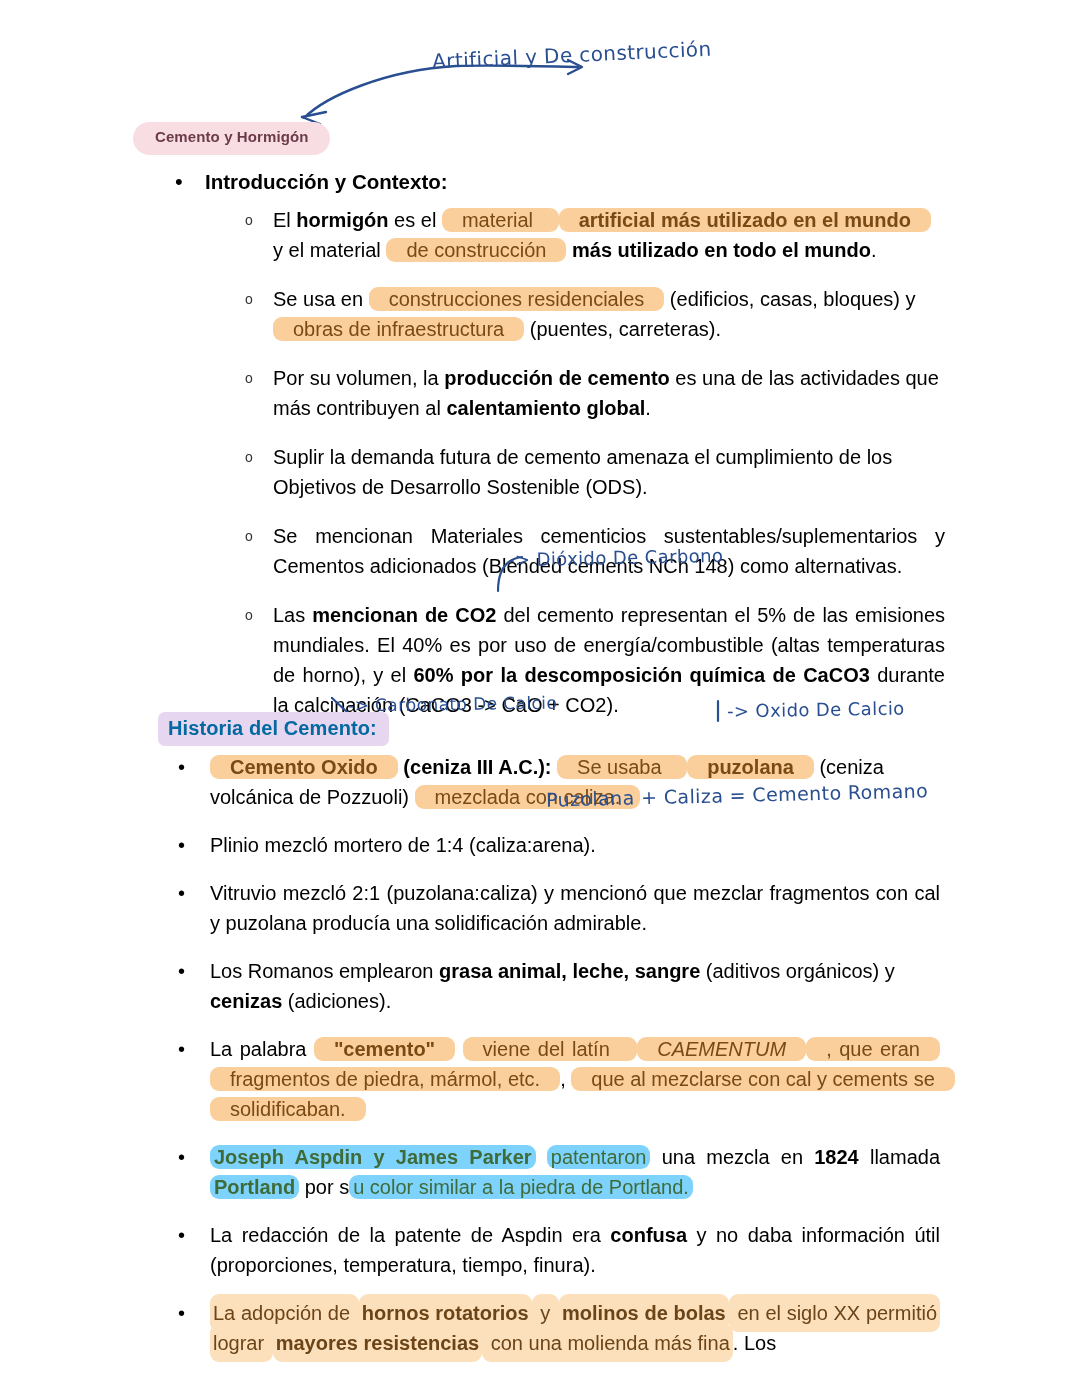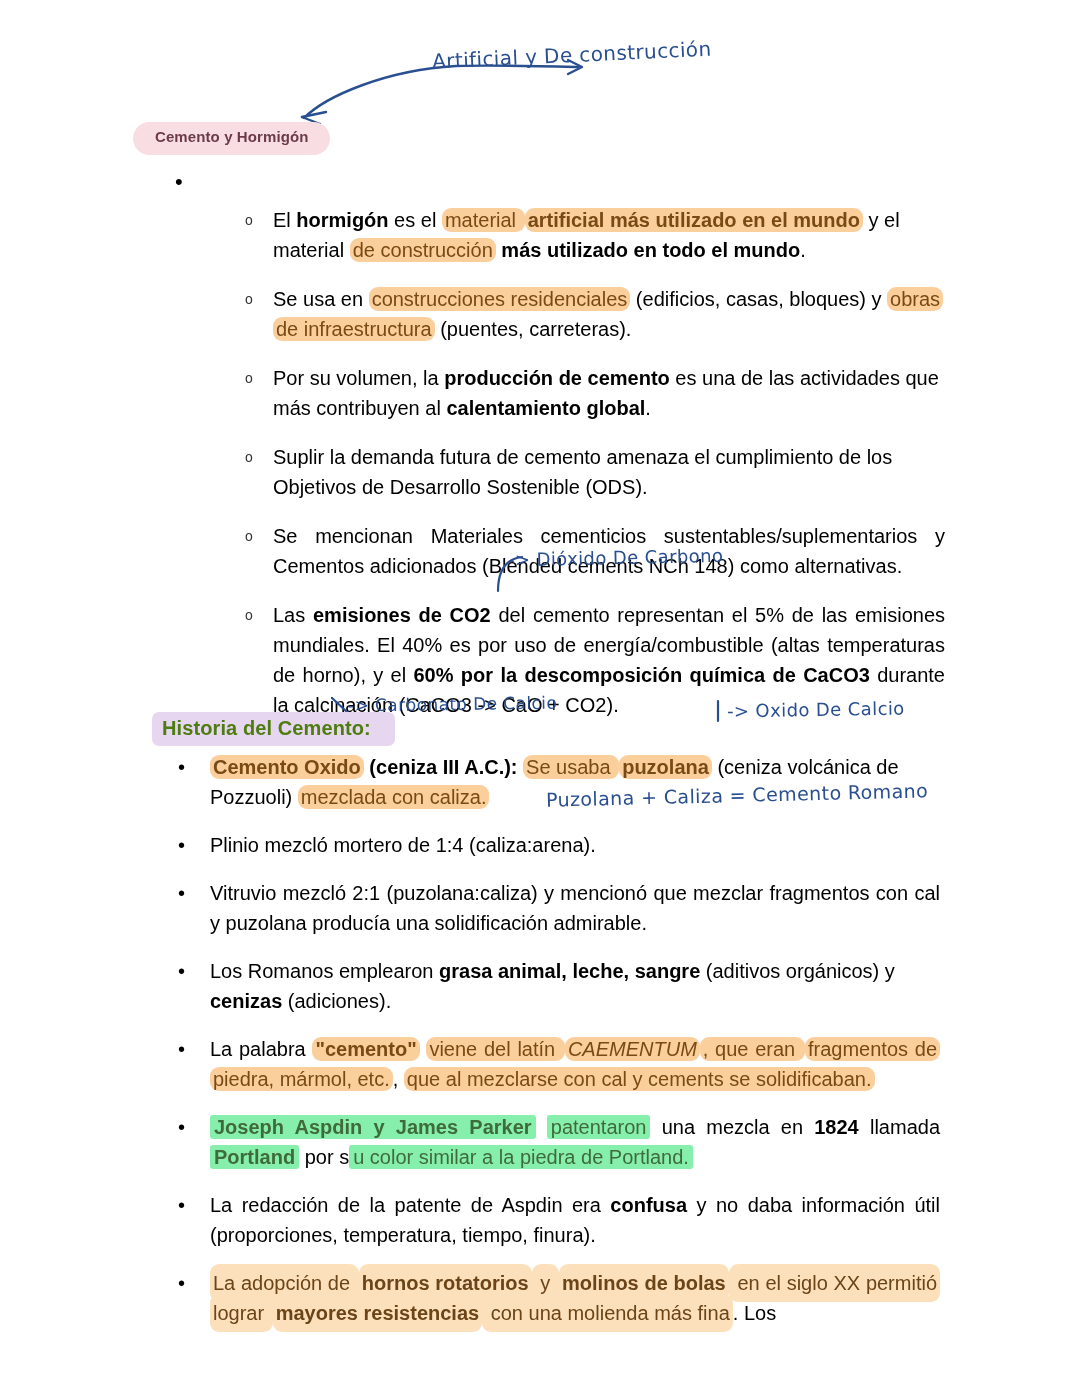--- a/index.html
+++ b/index.html
@@ -35,26 +35,26 @@
     position: absolute;
     left: 133px;
     top: 122px;
     padding: 6px 22px 8px 22px;
     border-radius: 20px;
     background: #f8dee3;
     color: #6b3b4a;
   }
   #history-badge {
     position: absolute;
-    left: 152px;
+    left: 158px;
     top: 712px;
-    padding: 4px 24px 5px 10px;
+    padding: 4px 12px 5px 10px;
     border-radius: 7px;
     background: #e6d6f0;
-    color: #4d7c0f;
+    color: #0369a1;
     font-size: 20px;
   }
 
   
   .l1 {
     position: absolute;
     left: 175px;
     width: 765px;
   }
   .l1 > .row { display: flex; align-items: flex-start; }
@@ -117,35 +117,35 @@
     color: #000;
   }
 
   b, strong { font-weight: bold; }
   em { font-style: italic; }
 
   
   .hl-o {
     background: #fbcf9b;
     border-radius: 9px;
-    padding: 1px 3px;
+    padding: 1px 20px;
     box-decoration-break: clone;
     -webkit-box-decoration-break: clone;
   }
   .hl-o-soft {
     background: #fce0bb;
     border-radius: 9px;
     padding: 8px 3px;
     box-decoration-break: clone;
     -webkit-box-decoration-break: clone;
     color: #6b4418;
   }
   .hl-g {
-    background: #86efac;
-    border-radius: 3px;
+    background: #7dd3fc;
+    border-radius: 9px;
     padding: 1px 4px;
     box-decoration-break: clone;
     -webkit-box-decoration-break: clone;
     color: #3f6b38;
   }
   .tx-o { color: #7a4a14; }
 
   
   .hand {
     position: absolute;
@@ -178,20 +178,21 @@
     <path d="M6 61 L24 68" fill="none" stroke="#2a4f91" stroke-width="2.4" stroke-linecap="round"></path>
     <path d="M272 4 L286 11 L272 18" fill="none" stroke="#2a4f91" stroke-width="2.4" stroke-linecap="round" stroke-linejoin="round"></path>
   </svg>
   <div class="hand" id="hw-1">Artificial y De construcción</div>
 
   <div class="badge" id="title-badge">Cemento y Hormigón</div>
 
   <div class="l1" style="top:168px;">
     <div class="row">
       <div class="dot1">•</div>
+      <div class="heading-l1">Introducción y Contexto:</div>
     </div>
   </div>
 
   <div class="l2" id="intro-list" style="top:205px;">
       <div class="item">
         <div class="circ">o</div>
         <div class="para nojust">El <b>hormigón</b> es el <span class="hl-o tx-o">material </span><span class="hl-o tx-o"><b>artificial más utilizado en el mundo</b></span> y el material <span class="hl-o tx-o">de construcción</span> <b>más utilizado en todo el mundo</b>.</div>
       </div>
       <div class="item">
         <div class="circ">o</div>
@@ -204,21 +205,21 @@
       <div class="item">
         <div class="circ">o</div>
         <div class="para nojust">Suplir la demanda futura de cemento amenaza el cumplimiento de los Objetivos de Desarrollo Sostenible (ODS).</div>
       </div>
       <div class="item">
         <div class="circ">o</div>
         <div class="para">Se mencionan Materiales cementicios sustentables/suplementarios y Cementos adicionados (Blended cements NCh 148) como alternativas.</div>
       </div>
       <div class="item">
         <div class="circ">o</div>
-        <div class="para">Las <b>emisiones de CO2</b> del cemento representan el 5% de las emisiones mundiales. El 40% es por uso de energía/combustible (altas temperaturas de horno), y el <b>60% por la descomposición química de CaCO3</b> durante la calcinación (CaCO3 -&gt; CaO + CO2).</div>
+        <div class="para">Las <b>mencionan de CO2</b> del cemento representan el 5% de las emisiones mundiales. El 40% es por uso de energía/combustible (altas temperaturas de horno), y el <b>60% por la descomposición química de CaCO3</b> durante la calcinación (CaCO3 -&gt; CaO + CO2).</div>
       </div>
     </div>
 
   <svg id="arrow-2" class="arrow" width="34" height="44" viewBox="0 0 34 44">
     <path d="M6 42 C6 22, 14 10, 30 8" fill="none" stroke="#2a4f91" stroke-width="2.2" stroke-linecap="round"></path>
   </svg>
   <div class="hand" id="hw-2">-&gt; Dióxido De Carbono</div>
 
   <svg id="arrow-3" class="arrow" width="26" height="30" viewBox="0 0 26 30">
     <path d="M3 4 L18 18" fill="none" stroke="#2a4f91" stroke-width="2.2" stroke-linecap="round"></path>

